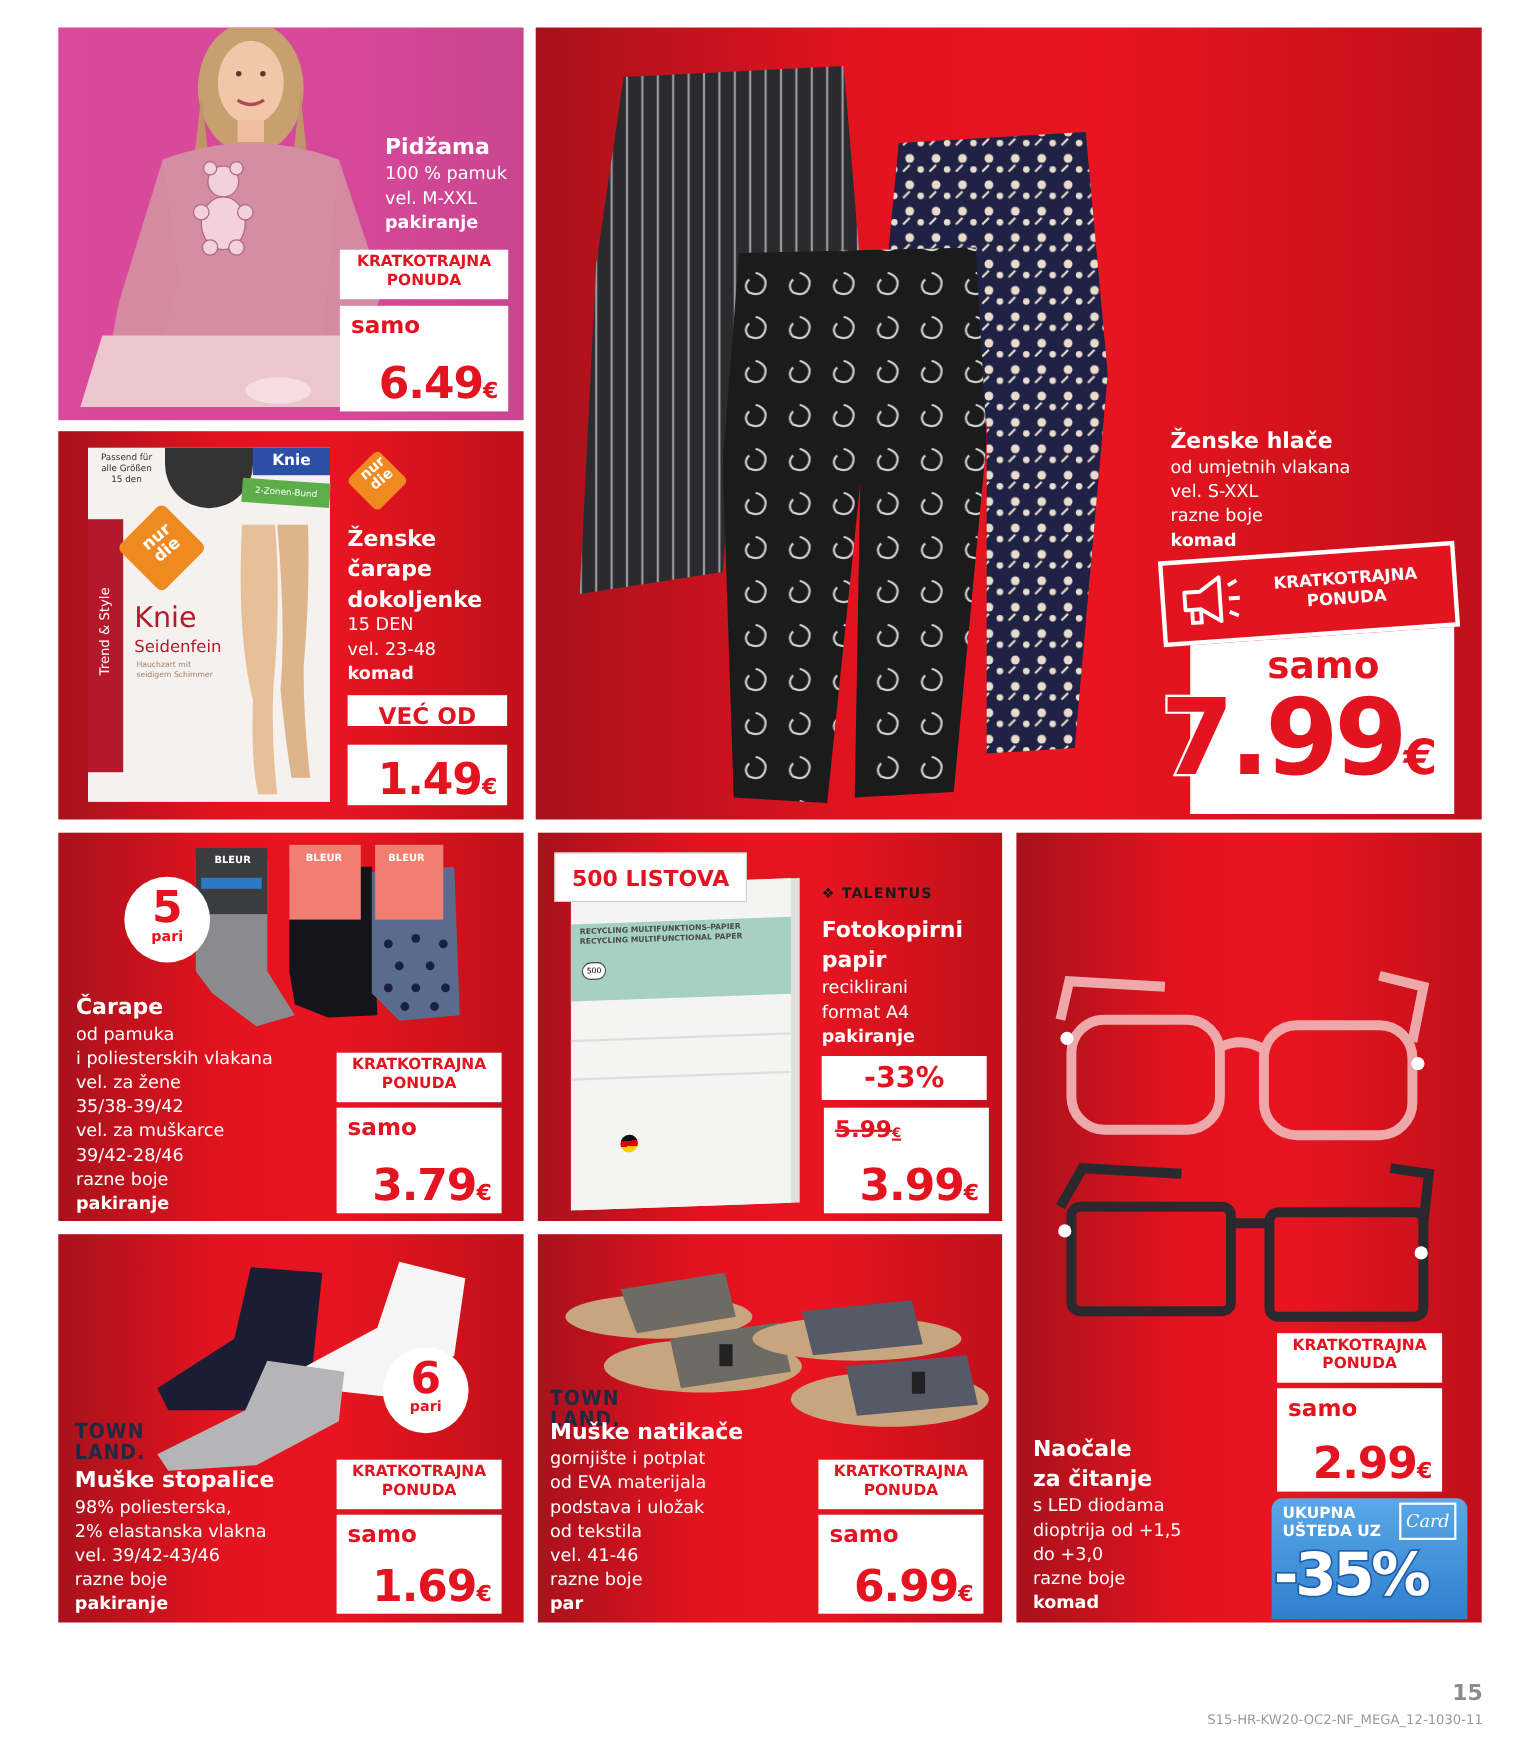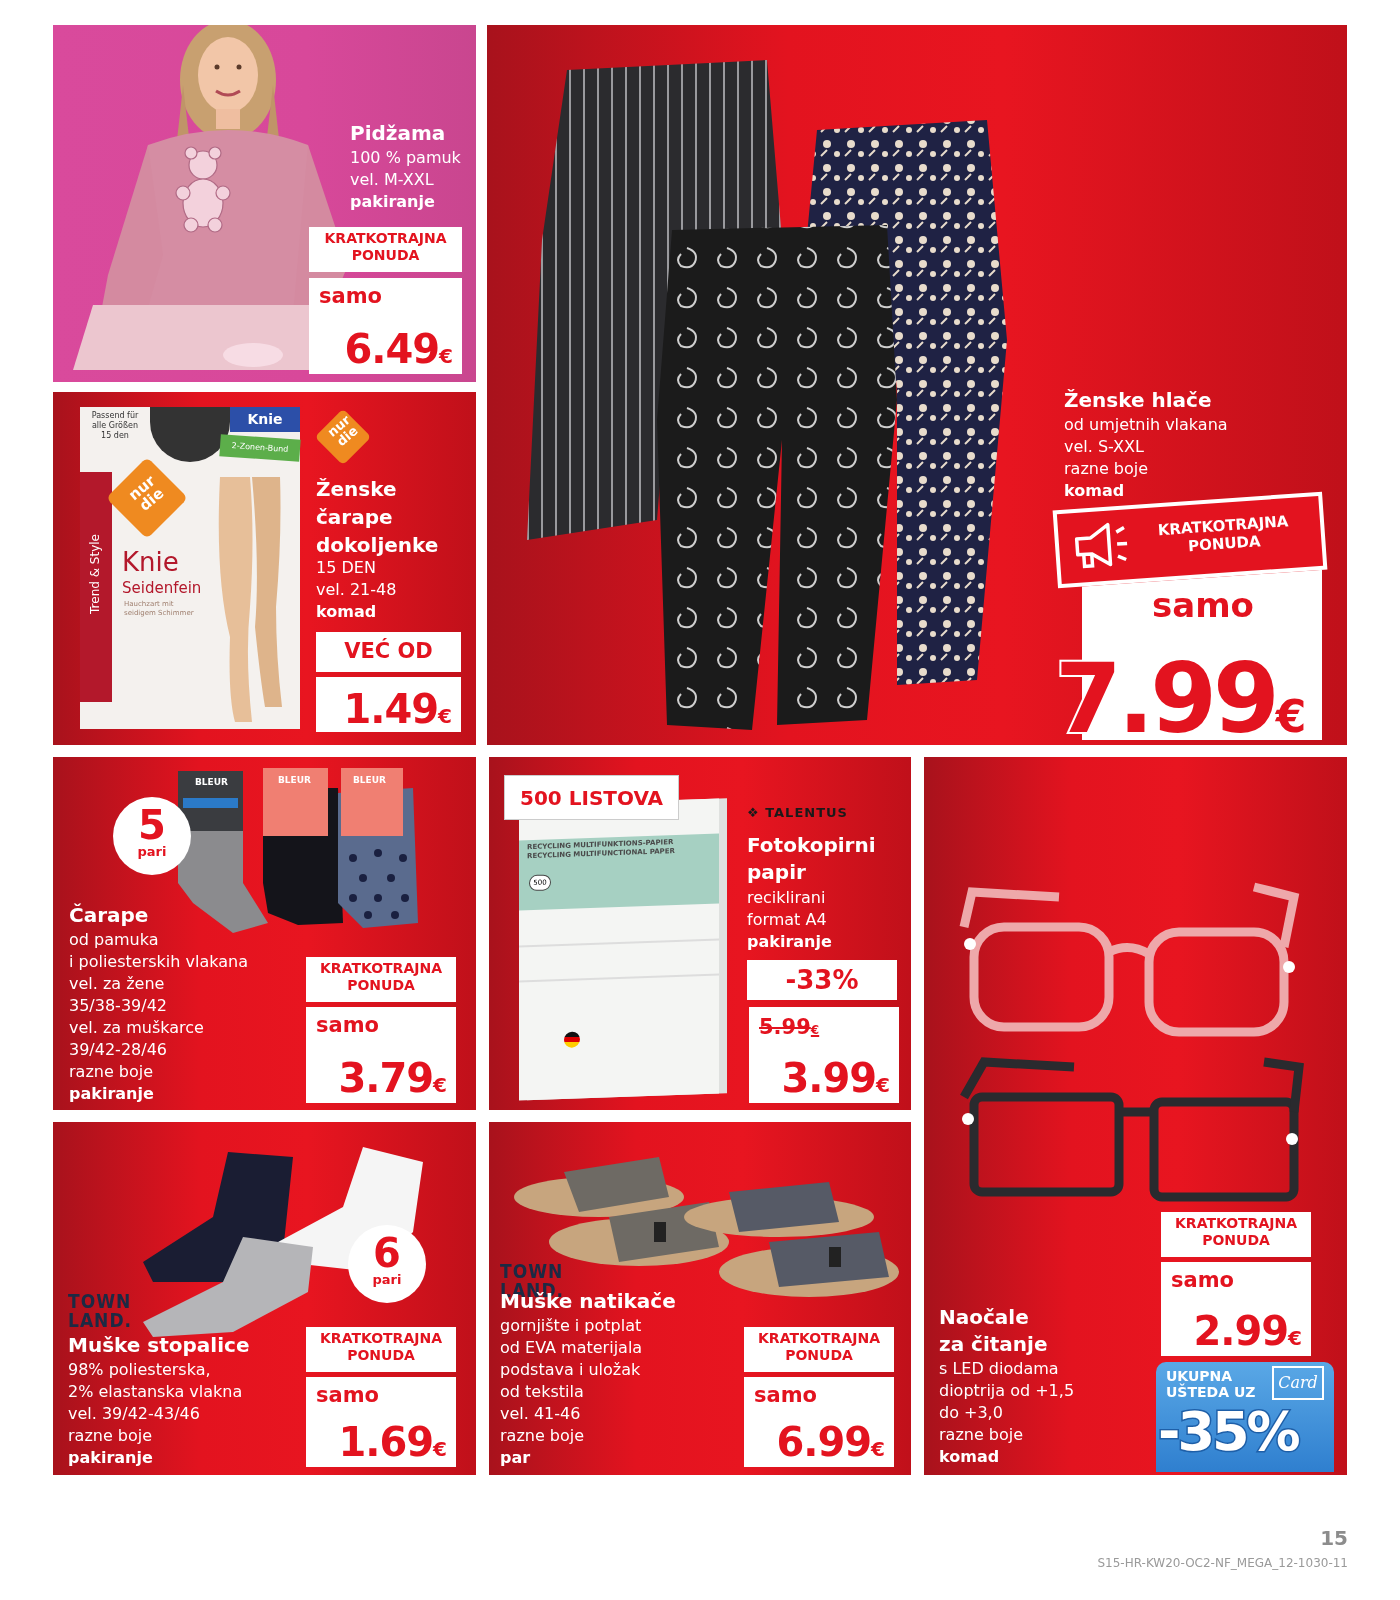--- a/index.html
+++ b/index.html
@@ -113,23 +113,23 @@
   <div style="position:absolute; left:268px; top:26px; width:44px; color:#fff; font-weight:bold; font-size:13px; line-height:13px; text-align:center; transform:rotate(-40deg);">
     <div>nur</div>
       <div>die</div>
   </div>
   <div class="txt title" style="left:263px; top:83px; line-height:28px;">
     <div>Ženske</div>
     <div>čarape</div>
     <div>dokoljenke</div>
   </div>
   <div class="txt desc" style="left:263px; top:165px;">15 DEN</div>
-  <div class="txt desc" style="left:263px; top:187px;">vel. 21-48</div>
+  <div class="txt desc" style="left:263px; top:187px;">vel. 23-48</div>
   <div class="txt desc" style="left:263px; top:209px; font-weight:bold;">komad</div>
-  <div class="badge" style="left:263px; top:240px; width:145px; height:40px; font-size:21px; line-height:32px;">VEĆ OD</div>
+  <div class="badge" style="left:263px; top:240px; width:145px; height:28px; font-size:21px; line-height:32px;">VEĆ OD</div>
   <div class="pricebox" style="left:263px; top:285px; width:145px; height:55px;">
     <span class="price" style="bottom:0;"><span>1.49</span><span class="cur">€</span></span>
   </div>
 </div>
 
 <div class="panel red" style="left:487px; top:25px; width:860px; height:720px;">
   <svg width="520" height="700" style="position:absolute; left:20px; top:15px;">
     <defs>
       <pattern id="stripes" width="14" height="14" patternUnits="userSpaceOnUse">
           <rect width="14" height="14" fill="#2b2b2e"></rect>
@@ -165,21 +165,21 @@
       <path d="M8 16 L22 16 L40 4 L40 44 L22 32 L8 32 Z" stroke="#fff" stroke-width="3.5" fill="none" stroke-linejoin="round"></path>
       <path d="M14 32 L14 44 L22 44 L22 34" stroke="#fff" stroke-width="3.5" fill="none"></path>
       <path d="M48 12 L56 8 M48 24 L58 24 M48 36 L56 40" stroke="#fff" stroke-width="3.5"></path>
     </svg>
     <div style="position:absolute; left:80px; top:14px; text-align:center; width:170px;">
       <div>KRATKOTRAJNA</div>
       <div>PONUDA</div>
     </div>
   </div>
   <div style="position:absolute; left:665px; top:560px; color:#e3131f; font-weight:bold; font-size:34px;">samo</div>
-  <div style="position:absolute; left:568px; top:624px; color:#e3131f; font-weight:bold; font-size:96px; line-height:100px; letter-spacing:-4px; -webkit-text-stroke:4px #fff; paint-order:stroke fill; text-shadow:0 0 0 #fff;text-align:center;">
+  <div style="position:absolute; left:568px; top:596px; color:#e3131f; font-weight:bold; font-size:96px; line-height:100px; letter-spacing:-4px; -webkit-text-stroke:4px #fff; paint-order:stroke fill; text-shadow:0 0 0 #fff;text-align:center;">
     <span>7.99</span><span style="font-size:44px;">€</span>
   </div>
 </div>
 
 <div class="panel red" style="left:53px; top:757px; width:423px; height:353px;">
   <svg width="250" height="180" style="position:absolute; left:120px; top:6px;">
 
     <path d="M5 20 L70 20 L70 120 L95 160 L60 170 L20 140 L5 120 Z" fill="#8b8b8e"></path>
     <rect x="5" y="8" width="65" height="60" fill="#3a3c40"></rect>
     <rect x="10" y="35" width="55" height="10" fill="#2b7ac8"></rect>

